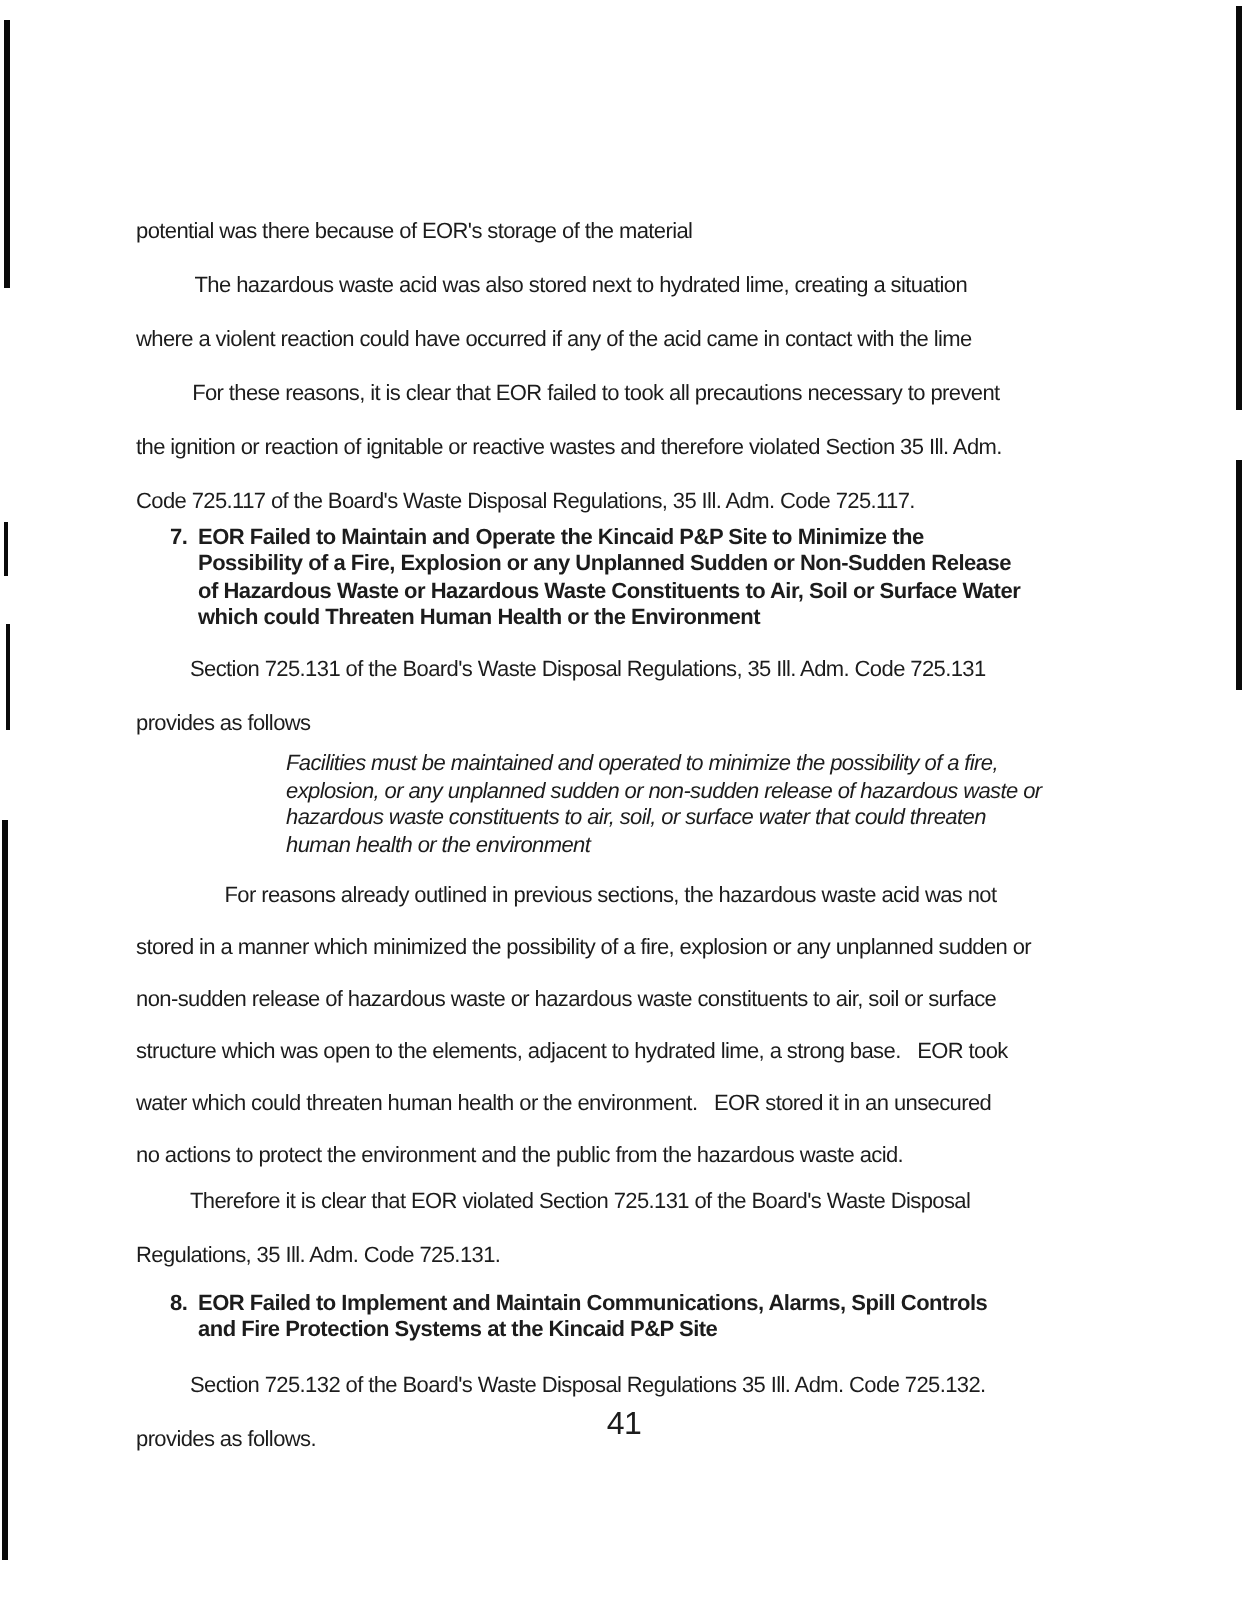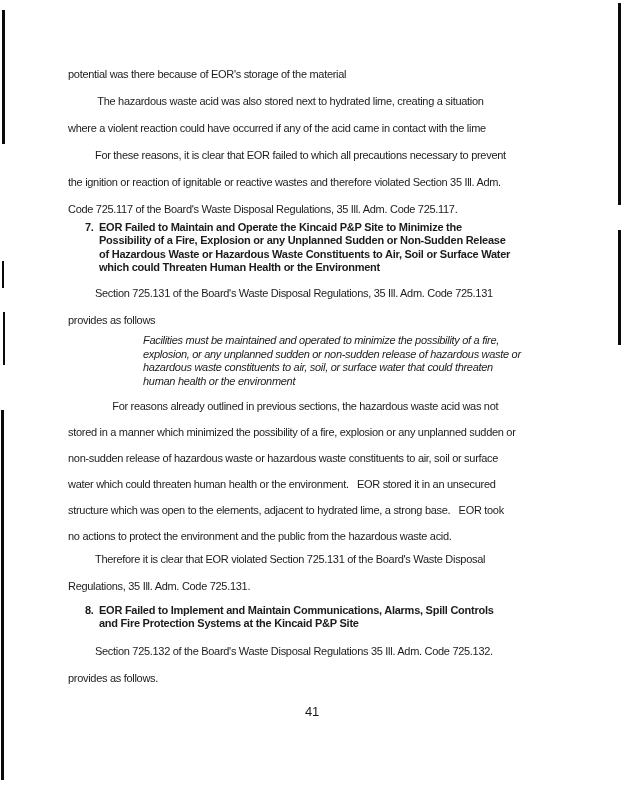--- a/index.html
+++ b/index.html
@@ -12,20 +12,21 @@
     width: 621px;
     height: 800px;
     background: #ffffff;
     overflow: hidden;
     font-family: "Liberation Sans", "DejaVu Sans", sans-serif;
     color: #1c1c1c;
   }
   .block {
     position: absolute;
     left: 68px;
+    margin-top: 42px;
   }
   .line {
     white-space: pre;
     font-size: 11px;
     letter-spacing: -0.3px;
   }
   
   .body .line { line-height: 27px; }
   .body-tight .line { line-height: 26px; }
   
@@ -48,21 +49,21 @@
     white-space: pre;
   }
   
   .quote { left: 143px; font-style: italic; }
   .quote .line { line-height: 13.5px; }
   .pagenum {
     position: absolute;
     left: 68px;
     width: 488px;
     text-align: center;
-    font-size: 13px;
+    font-size: 16px;
     letter-spacing: -0.3px;
   }
   
   .artifact {
     position: absolute;
     background: #0a0a0a;
   }
   .art-l1 { left: 2px; top: 10px;  width: 3px; height: 134px; }
   .art-l2 { left: 2px; top: 261px; width: 2px; height: 27px;  }
   .art-l3 { left: 3px; top: 312px; width: 2px; height: 53px;  }
@@ -85,21 +86,21 @@
   <div class="block body" style="top:61px">
     <div class="line">potential was there because of EOR's storage of the material</div>
   </div>
 
   <div class="block body" style="top:88px">
     <div class="line ind">The hazardous waste acid was also stored next to hydrated lime, creating a situation</div>
     <div class="line">where a violent reaction could have occurred if any of the acid came in contact with the lime</div>
   </div>
 
   <div class="block body" style="top:142px">
-    <div class="line ind">For these reasons, it is clear that EOR failed to which all precautions necessary to prevent</div>
+    <div class="line ind">For these reasons, it is clear that EOR failed to took all precautions necessary to prevent</div>
     <div class="line">the ignition or reaction of ignitable or reactive wastes and therefore violated Section 35 Ill. Adm.</div>
     <div class="line">Code 725.117 of the Board's Waste Disposal Regulations, 35 Ill. Adm. Code 725.117.</div>
   </div>
 
   <div class="block heading" style="top:221px">
     <span class="hnum">7.</span>
     <div class="line">EOR Failed to Maintain and Operate the Kincaid P&amp;P Site to Minimize the</div>
     <div class="line">Possibility of a Fire, Explosion or any Unplanned Sudden or Non-Sudden Release</div>
     <div class="line">of Hazardous Waste or Hazardous Waste Constituents to Air, Soil or Surface Water</div>
     <div class="line">which could Threaten Human Health or the Environment</div>
@@ -114,22 +115,22 @@
     <div class="line">Facilities must be maintained and operated to minimize the possibility of a fire,</div>
     <div class="line">explosion, or any unplanned sudden or non-sudden release of hazardous waste or</div>
     <div class="line">hazardous waste constituents to air, soil, or surface water that could threaten</div>
     <div class="line">human health or the environment</div>
   </div>
 
   <div class="block body-tight" style="top:393px">
     <div class="line ind">For reasons already outlined in previous sections, the hazardous waste acid was not</div>
     <div class="line">stored in a manner which minimized the possibility of a fire, explosion or any unplanned sudden or</div>
     <div class="line">non-sudden release of hazardous waste or hazardous waste constituents to air, soil or surface</div>
+    <div class="line">structure which was open to the elements, adjacent to hydrated lime, a strong base.   EOR took</div>
     <div class="line">water which could threaten human health or the environment.   EOR stored it in an unsecured</div>
-    <div class="line">structure which was open to the elements, adjacent to hydrated lime, a strong base.   EOR took</div>
     <div class="line">no actions to protect the environment and the public from the hazardous waste acid.</div>
   </div>
 
   <div class="block body" style="top:546px">
     <div class="line ind">Therefore it is clear that EOR violated Section 725.131 of the Board's Waste Disposal</div>
     <div class="line">Regulations, 35 Ill. Adm. Code 725.131.</div>
   </div>
 
   <div class="block heading" style="top:604px">
     <span class="hnum">8.</span>

